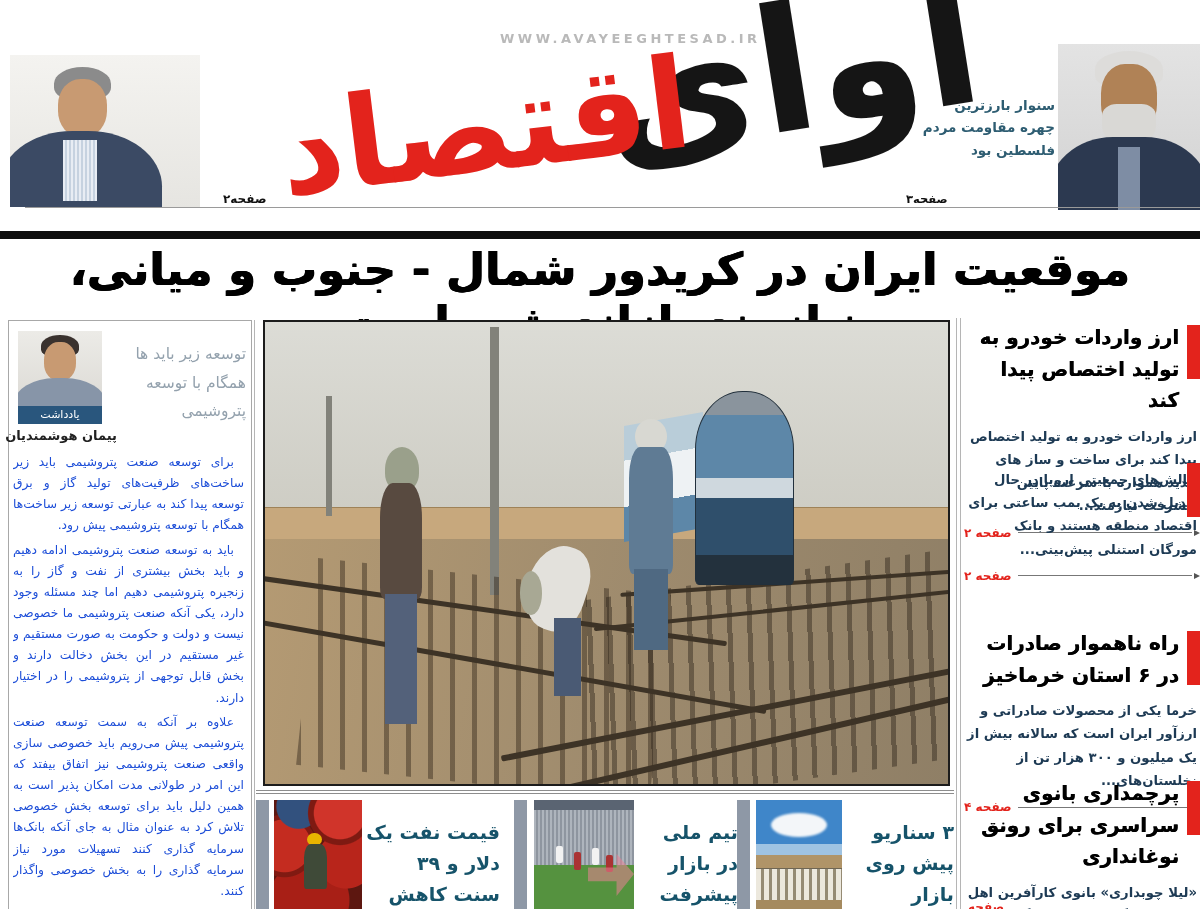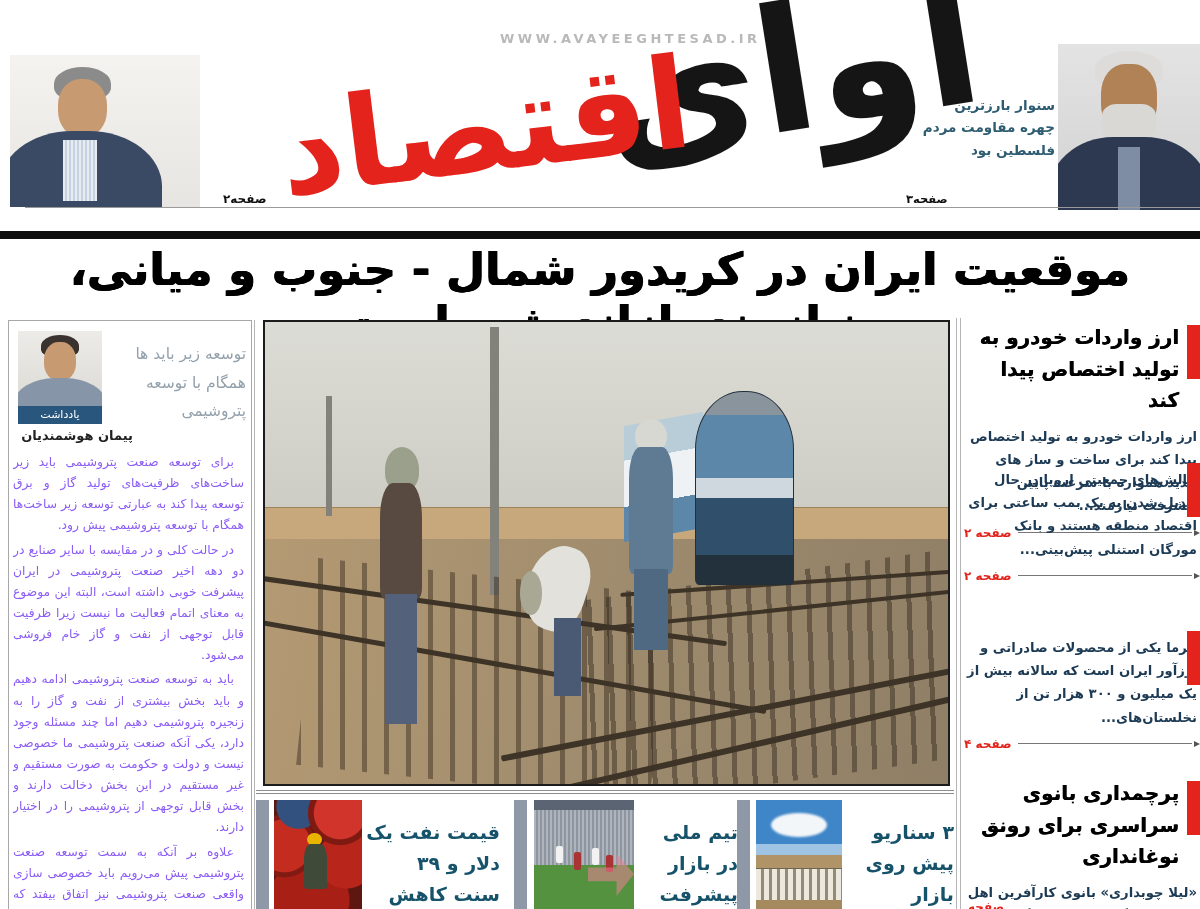--- a/index.html
+++ b/index.html
@@ -46,25 +46,25 @@
                    text-shadow:0.6px 0 #000, -0.6px 0 #000; letter-spacing:-1px; }
 
   
   .note-box { left:8px; top:320px; width:244px; height:600px; border:1.5px solid #a8a8a8; background:#fff; }
   .note-photo { left:18px; top:331px; width:84px; height:75px; background:linear-gradient(#ecebe7,#dcdad5); }
   .note-photo .hair { position:absolute; left:27%; top:5%; width:46%; height:30%; background:#3a322e; border-radius:50% 50% 35% 35%; }
   .note-photo .face { position:absolute; left:31%; top:14%; width:38%; height:52%; background:#c89a72; border-radius:45%; }
   .note-photo .suit { position:absolute; left:-5%; top:62%; width:110%; height:42%; background:#8795a8; border-radius:45% 45% 0 0/80% 80% 0 0; }
   .note-badge { left:18px; top:406px; width:84px; height:18px; background:#29567d; color:#fff;
                 font-size:11px; text-align:center; line-height:18px; direction:rtl; }
-  .note-author { left:18px; top:428px; width:118px; text-align:center; font-size:13px; font-weight:bold; color:#222; direction:rtl; }
+  .note-author { left:2px; top:428px; width:118px; text-align:center; font-size:13px; font-weight:bold; color:#222; direction:rtl; }
   .note-title { left:102px; top:340px; width:144px; direction:rtl; text-align:right;
                 color:#93a1ad; font-size:15.5px; line-height:1.85; }
   .note-body { left:13px; top:452px; width:231px; height:457px; overflow:hidden; direction:rtl;
-               text-align:justify; font-size:12.3px; line-height:1.72; color:#8b5cf6; }
+               text-align:justify; font-size:12.3px; line-height:1.72; color:#1d4ed8; }
   .note-body p { margin-bottom:3px; text-indent:10px; }
 
   
   .vline { width:1px; background:#b5b5b5; }
   .hline { height:1px; background:#8d8d8d; }
 
   
   .main-photo { left:263px; top:320px; width:687px; height:466px; border:2px solid #1c1c1c; background:#cfcec6; }
   .mp-sky { position:absolute; left:0; top:0; width:100%; height:46%; background:linear-gradient(#dcdcd6,#cccbc2); }
   .mp-wall { position:absolute; left:0; top:40%; width:100%; height:9%; background:#c7a87d; border-top:1px solid #9e8258; }
@@ -160,21 +160,20 @@
   <div class="abs photo note-photo">
     <div class="hair"></div>
     <div class="face"></div>
     <div class="suit"></div>
   </div>
   <div class="abs note-badge">یادداشت</div>
   <div class="abs note-author">پیمان هوشمندیان</div>
   <div class="abs note-title">توسعه زیر باید ها همگام با توسعه پتروشیمی</div>
   <div class="abs note-body">
     <p>برای توسعه صنعت پتروشیمی باید زیر ساخت‌های ظرفیت‌های تولید گاز و برق توسعه پیدا کند به عبارتی توسعه زیر ساخت‌ها همگام با توسعه پتروشیمی پیش رود.</p>
-    <p>در حالت کلی و در مقایسه با سایر صنایع در دو دهه اخیر صنعت پتروشیمی در ایران پیشرفت خوبی داشته است، البته این موضوع به معنای اتمام فعالیت ما نیست زیرا ظرفیت قابل توجهی از نفت و گاز خام فروشی می‌شود.</p>
     <p>باید به توسعه صنعت پتروشیمی ادامه دهیم و باید بخش بیشتری از نفت و گاز را به زنجیره پتروشیمی دهیم اما چند مسئله وجود دارد، یکی آنکه صنعت پتروشیمی ما خصوصی نیست و دولت و حکومت به صورت مستقیم و غیر مستقیم در این بخش دخالت دارند و بخش قابل توجهی از پتروشیمی را در اختیار دارند.</p>
     <p>علاوه بر آنکه به سمت توسعه صنعت پتروشیمی پیش می‌رویم باید خصوصی سازی واقعی صنعت پتروشیمی نیز اتفاق بیفتد که این امر در طولانی مدت امکان پذیر است به همین دلیل باید برای توسعه بخش خصوصی تلاش کرد به عنوان مثال به جای آنکه بانک‌ها سرمایه گذاری کنند تسهیلات مورد نیاز سرمایه گذاری را به بخش خصوصی واگذار کنند.</p>
 
   </div>
 
   <div class="abs vline" style="left:254px; top:320px; height:589px;"></div>
   <div class="abs vline" style="left:956px; top:318px; height:591px;"></div>
   <div class="abs vline" style="left:960px; top:318px; height:591px;"></div>
 
   <div class="abs photo main-photo">
@@ -254,20 +253,21 @@
     <div class="body">چالش‌های جمعیتی اروپا در حال تبدیل شدن به یک بمب ساعتی برای اقتصاد منطقه هستند و بانک مورگان استنلی پیش‌بینی...</div>
     <div class="ref">
       <span class="lbl">صفحه ۲</span>
       <span class="rule"></span>
       <span class="arr"></span>
     </div>
   </div>
 
   <div class="story" style="top:628px;">
     <div class="redbar"></div>
+    <h2>راه ناهموار صادرات در ۶ استان خرماخیز</h2>
     <div class="body">خرما یکی از محصولات صادراتی و ارزآور ایران است که سالانه بیش از یک میلیون و ۳۰۰ هزار تن از نخلستان‌های...</div>
     <div class="ref">
       <span class="lbl">صفحه ۴</span>
       <span class="rule"></span>
       <span class="arr"></span>
     </div>
   </div>
 
   <div class="story" style="top:778px;">
     <div class="redbar"></div>

